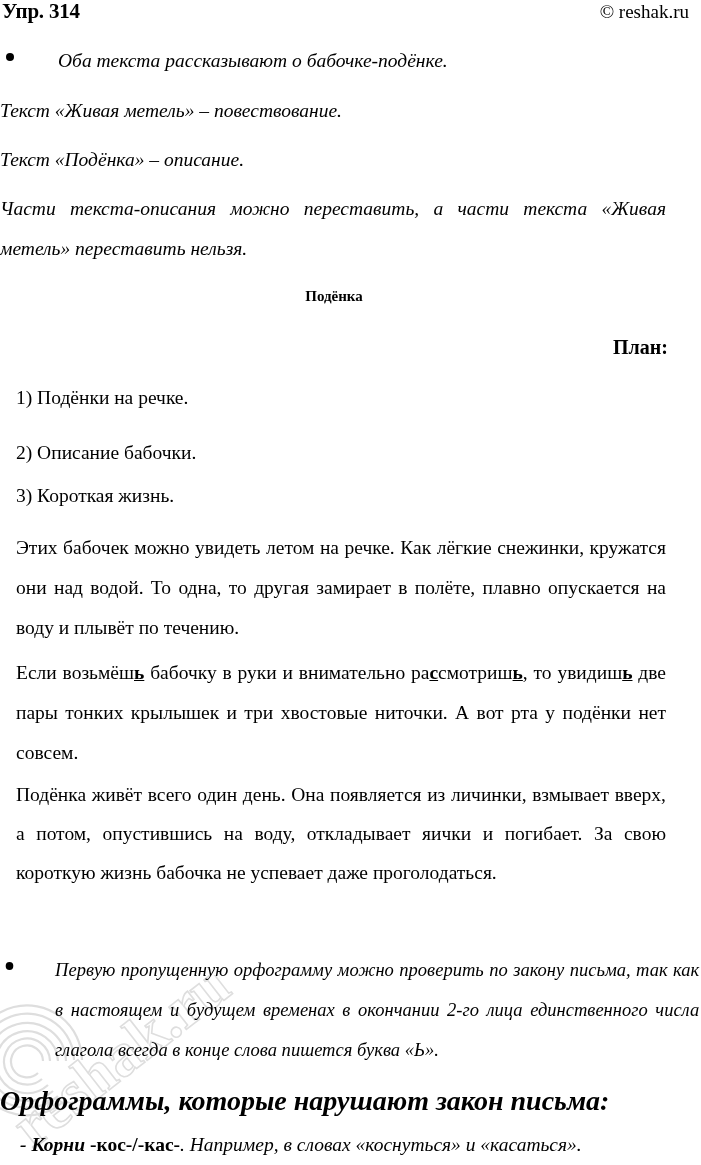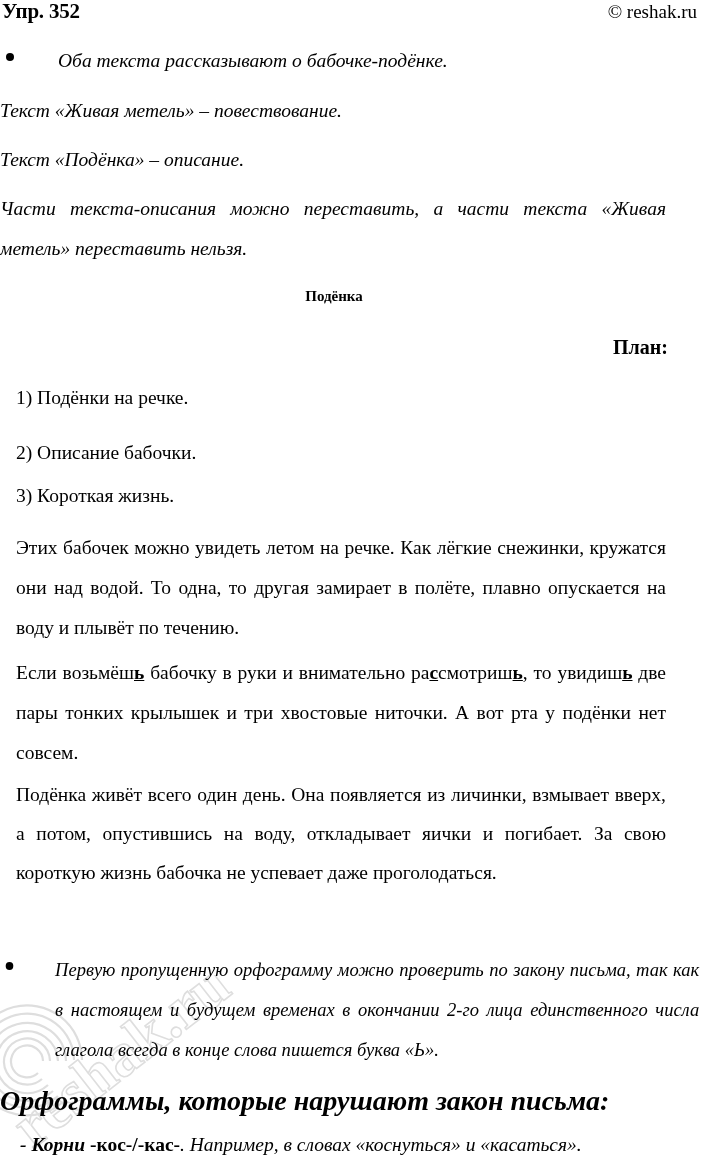--- a/index.html
+++ b/index.html
@@ -48,21 +48,21 @@
     font-size: 21px;
     line-height: 23px;
     letter-spacing: -0.2px;
     padding-left: 2px;
   }
   .header-copyright {
     font-family: "Liberation Serif", "DejaVu Serif", serif;
     font-weight: normal;
     font-size: 19px;
     line-height: 23px;
-    padding-right: 4px;
+    padding-right: 12px;
   }
 
   
   .content {
     position: absolute;
     left: 0;
     top: 0;
     width: 701px;
     z-index: 1;
   }
@@ -162,21 +162,21 @@
         <path d="M60 86 a23 23 0 1 0 -8 18"></path>
         <path d="M53 86 a16 16 0 1 0 -5 12"></path>
       </g>
       <g transform="rotate(-38 130 95)">
         <text x="12" y="104" font-family="'Liberation Serif','DejaVu Serif',serif" font-size="62" font-weight="bold" fill="none" stroke="#dedede" stroke-width="1.6">reshak.ru</text>
       </g>
     </svg>
   </div>
 
   <div class="header">
-    <div class="header-title">Упр. 352</div>
+    <div class="header-title">Упр. 314</div>
     <div class="header-copyright">© reshak.ru</div>
   </div>
 
   <div class="content">
 
     <div class="blk p-italic bullet-row" style="top:41px;">
       <span class="bullet-dot"></span>
       <span>Оба текста рассказывают о бабочке-подёнке.</span>
     </div>
 

